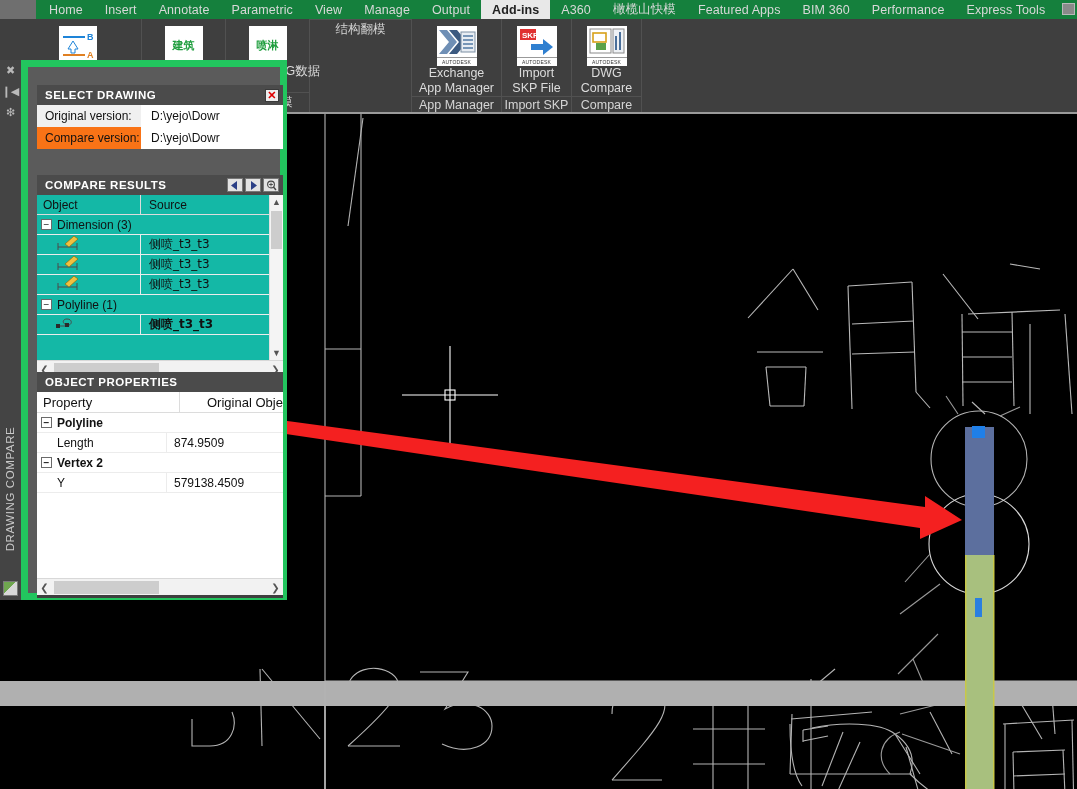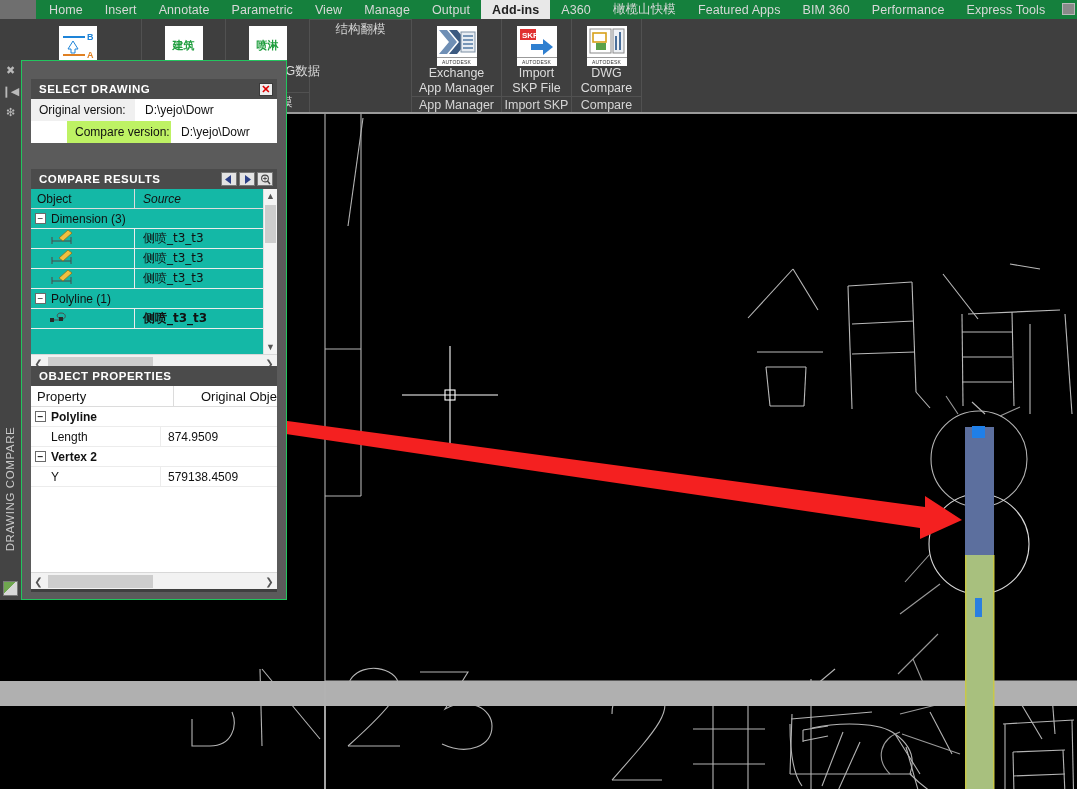--- a/index.html
+++ b/index.html
@@ -53,49 +53,49 @@
                      color:#b9b9b9; font-size:11px; }
   #dockstrip .vtitle { position:absolute; left:0; bottom:26px; width:21px; height:170px;
        display:flex; align-items:center; justify-content:center; }
   #dockstrip .vtitle span { transform:rotate(-90deg); white-space:nowrap; color:#c9c9c9;
        font-size:11.5px; letter-spacing:.6px; }
   #dockstrip .btmicon { position:absolute; left:3px; bottom:4px; width:15px; height:15px;
        background:linear-gradient(135deg,#6fa64f 0 45%,#d8d8d8 45% 100%); border:1px solid #7a7a7a;}
 
   
   #palette { position:absolute; left:21px; top:60px; width:266px; height:540px;
-             background:#5b5b5b; border:1px solid #22c55e; }
+             background:#5b5b5b; border:7px solid #22c55e; }
 
   .sect { position:absolute; left:9px; width:246px; background:#3f3f3f; }
   .sect-hd { height:20px; background:#4b4b4b; display:flex; align-items:center;
              padding:0 4px 0 8px; color:#fff; font-size:11.5px; font-weight:bold; letter-spacing:.5px;}
   .sect-hd .spacer{flex:1;}
 
   #sec-select { top:18px; }
   #sec-select .rows { background:#fff; }
   .krow { display:flex; height:22px; align-items:center; font-size:12px; color:#111; }
   .krow .k { width:104px; padding-left:8px; height:100%; display:flex; align-items:center;
              background:#f0f0f0; }
   .krow .v { flex:1; padding-left:10px; overflow:hidden; white-space:nowrap; }
-  .krow.alt .k { background:#bef264;margin-left:36px; }
+  .krow.alt .k { background:#f97316; }
 
   .closex { width:14px; height:13px; background:#ededed; border:1px solid #3a3a3a;
             display:flex; align-items:center; justify-content:center; color:#d00; font-weight:bold;
             font-size:11px; line-height:1; }
 
   #sec-results { top:108px; height:212px; }
   .navbtn { width:16px; height:14px; background:#e3e3e3; border:1px solid #777; margin-left:2px;
             display:flex; align-items:center; justify-content:center; }
   .navbtn svg { display:block; }
 
   .grid { background:#14b8a6; height:165px; position:relative; overflow:hidden; }
   .ghead { display:flex; height:20px; font-size:12px; color:#111; border-bottom:1px solid #dcdcdc;}
   .ghead .c1 { width:104px; padding-left:6px; display:flex; align-items:center;
                border-right:1px solid #dcdcdc;}
-  .ghead .c2 { flex:1; padding-left:8px; display:flex; align-items:center;font-style:italic;}
+  .ghead .c2 { flex:1; padding-left:8px; display:flex; align-items:center;}
   .grow { display:flex; height:20px; font-size:12px; color:#111; border-bottom:1px solid #ececec; }
   .grow .c1 { width:104px; display:flex; align-items:center; padding-left:4px;
               border-right:1px solid #ececec; }
   .grow .c2 { flex:1; padding-left:8px; display:flex; align-items:center;
               font-family:"DejaVu Sans", sans-serif; }
   .grow.group .c1 { width:auto; flex:1; border-right:none; font-weight:normal; padding-left:4px;}
   .grow.group { border-bottom:1px solid #ececec; }
   .grow.sel .c2 { font-weight:bold; }
   .expander { width:11px; height:11px; border:1px solid #6a6a6a; display:inline-flex;
               align-items:center; justify-content:center; font-size:10px; line-height:1;

